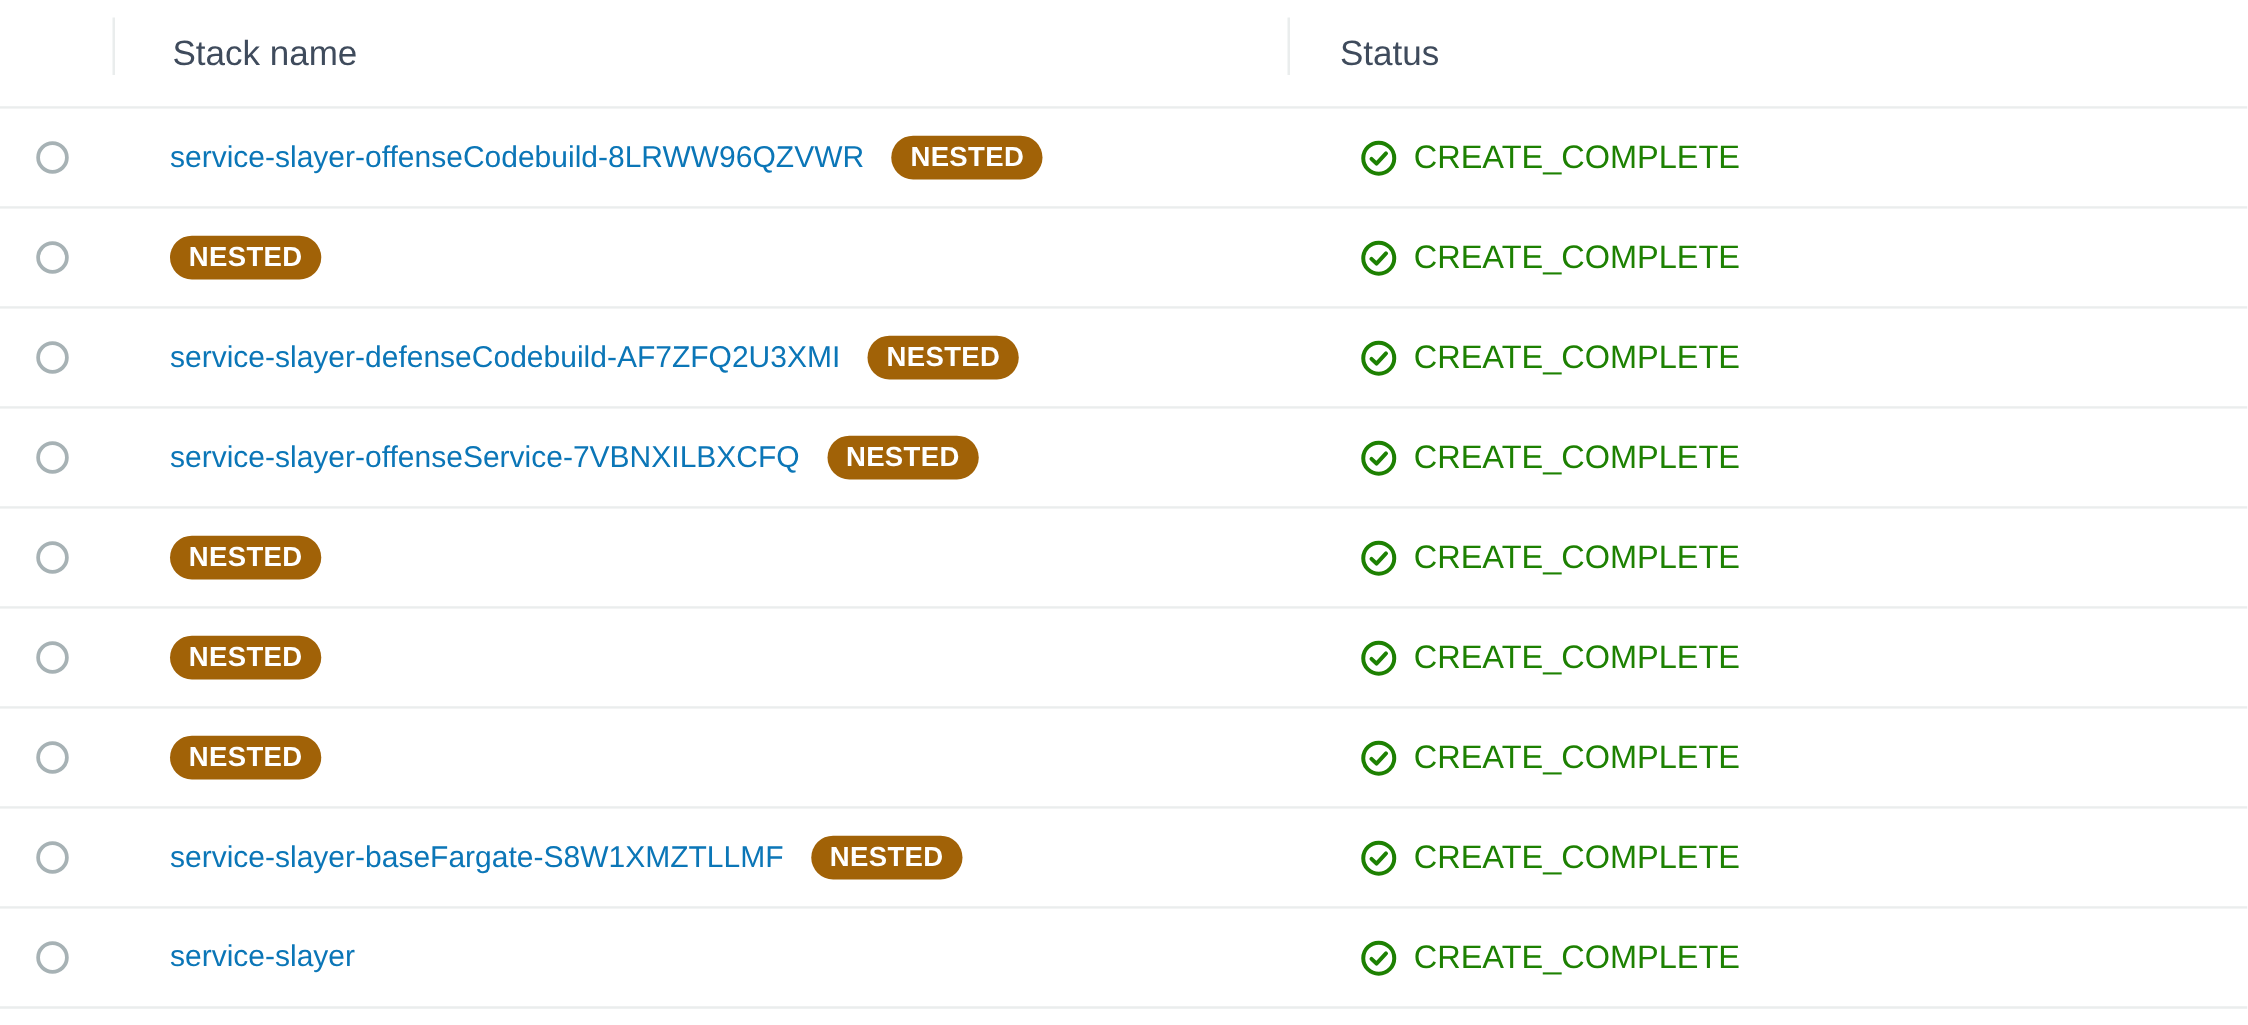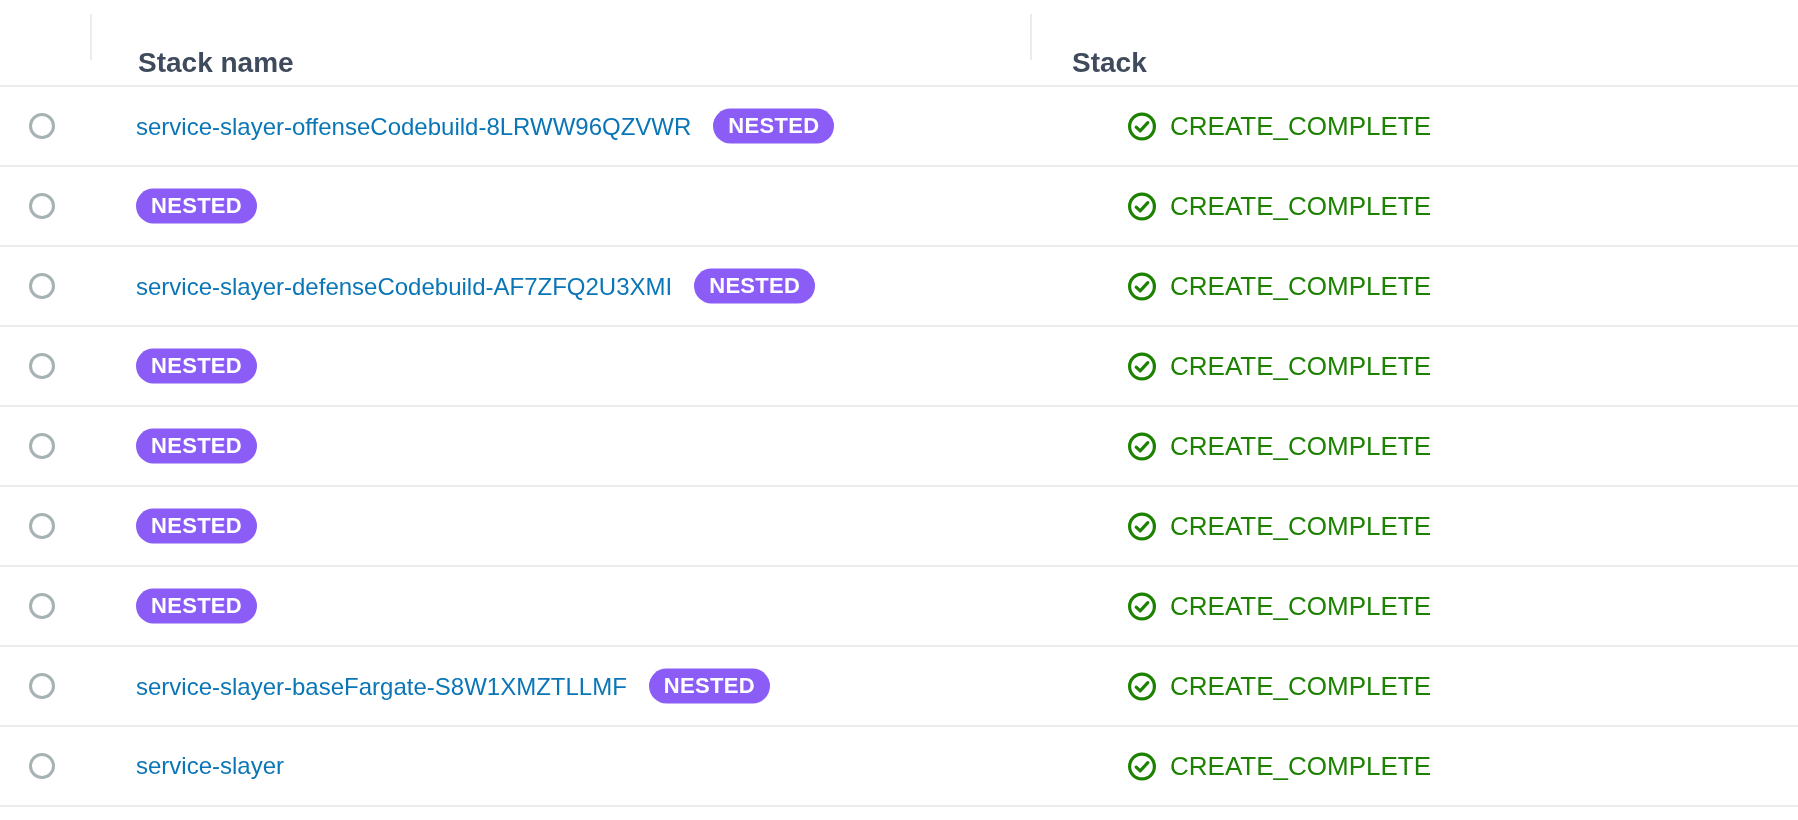--- a/index.html
+++ b/index.html
@@ -28,24 +28,23 @@
     height: 46px;
     background: #eaeded;
   }
   .col-sep.sep-1 { left: 90px; }
   .col-sep.sep-2 { left: 1030px; }
   .header-label {
     position: absolute;
     top: 50%;
     transform: translateY(-50%);
     font-size: 28px;
-    font-weight: 700;
+    font-weight: 400;
     color: #3f4b5c;
     white-space: nowrap;
-    margin-top: 20px;
   }
   .header-label.stack-name-col { left: 138px; }
   .header-label.status-col { left: 1072px; }
   
   .row {
     position: relative;
     height: 80px;
     background: #ffffff;
     border-bottom: 2px solid #eaeded;
   }
@@ -71,32 +70,32 @@
     gap: 22px;
     white-space: nowrap;
   }
   .stack-link {
     color: #0b76b7;
     font-size: 24px;
     text-decoration: none;
     cursor: pointer;
   }
   .badge {
-    background: #8b5cf6;
+    background: #a16207;
     color: #ffffff;
     font-size: 22px;
     font-weight: 700;
     line-height: 1;
     padding: 6px 15px 7px 15px;
     border-radius: 18px;
     letter-spacing: 0.3px;
   }
   .status-cell {
     position: absolute;
-    left: 1127px;
+    left: 1088px;
     top: 50%;
     transform: translateY(-50%);
     display: flex;
     align-items: center;
     gap: 13px;
     white-space: nowrap;
   }
   .status-text {
     color: #1d8102;
     font-size: 26px;
@@ -105,21 +104,21 @@
 </style>
 </head>
 <body>
 
 <div class="table">
 
   <div class="header-row">
     <div class="col-sep sep-1"></div>
     <div class="header-label stack-name-col">Stack name</div>
     <div class="col-sep sep-2"></div>
-    <div class="header-label status-col">Stack</div>
+    <div class="header-label status-col">Status</div>
   </div>
 
   <div>
   <div class="row">
     <div class="radio"></div>
     <div class="name-cell">
       <a class="stack-link">service-slayer-offenseCodebuild-8LRWW96QZVWR</a>
       <span class="badge">NESTED</span>
     </div>
     <div class="status-cell">
@@ -162,20 +161,21 @@
           <path d="M9.2 15.6 L13.2 19.4 L20.8 11.2" fill="none" stroke="#1d8102" stroke-width="3.2" stroke-linecap="round" stroke-linejoin="round"></path>
         </svg>
       </span>
       <span class="status-text">CREATE_COMPLETE</span>
     </div>
   </div>
 
   <div class="row">
     <div class="radio"></div>
     <div class="name-cell">
+      <a class="stack-link">service-slayer-offenseService-7VBNXILBXCFQ</a>
       <span class="badge">NESTED</span>
     </div>
     <div class="status-cell">
       <span class="status-icon">
         <svg width="30" height="30" viewBox="0 0 30 30">
           <circle cx="15" cy="15" r="12.4" fill="none" stroke="#1d8102" stroke-width="3.2"></circle>
           <path d="M9.2 15.6 L13.2 19.4 L20.8 11.2" fill="none" stroke="#1d8102" stroke-width="3.2" stroke-linecap="round" stroke-linejoin="round"></path>
         </svg>
       </span>
       <span class="status-text">CREATE_COMPLETE</span>

